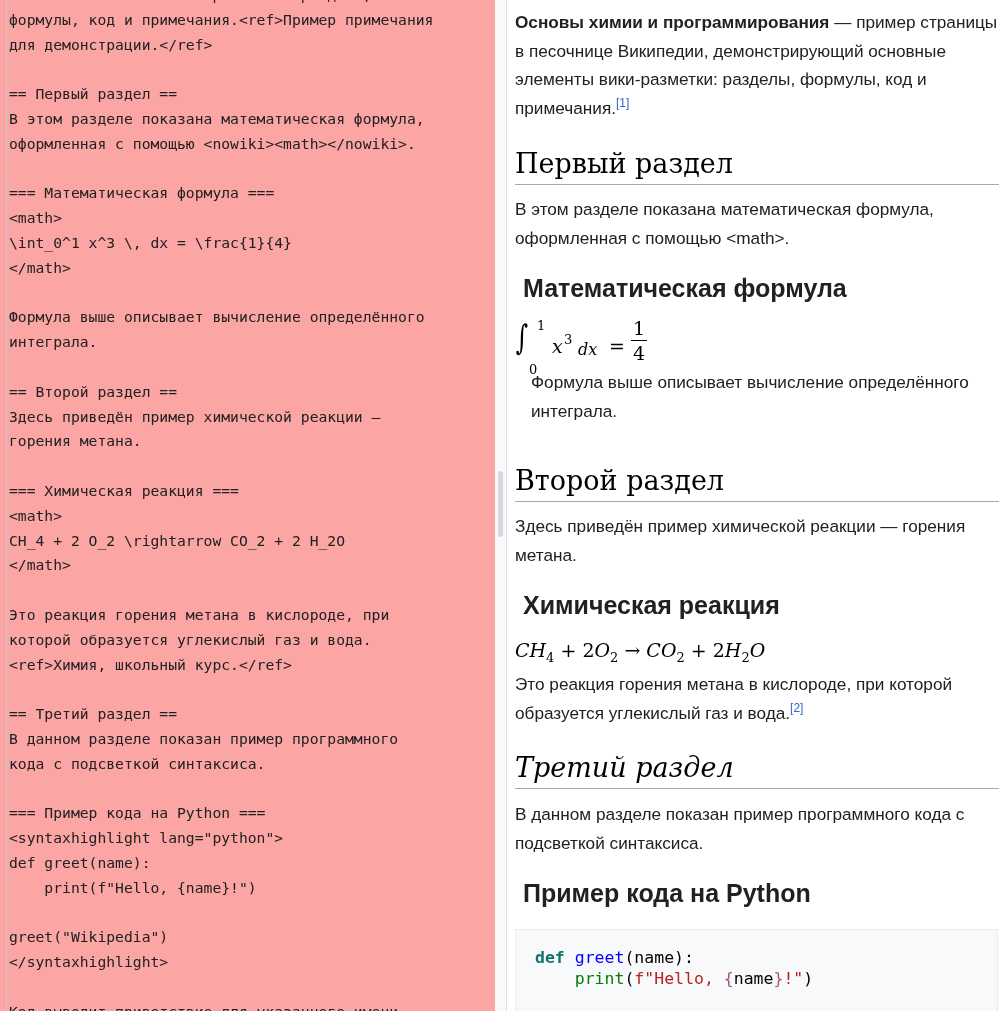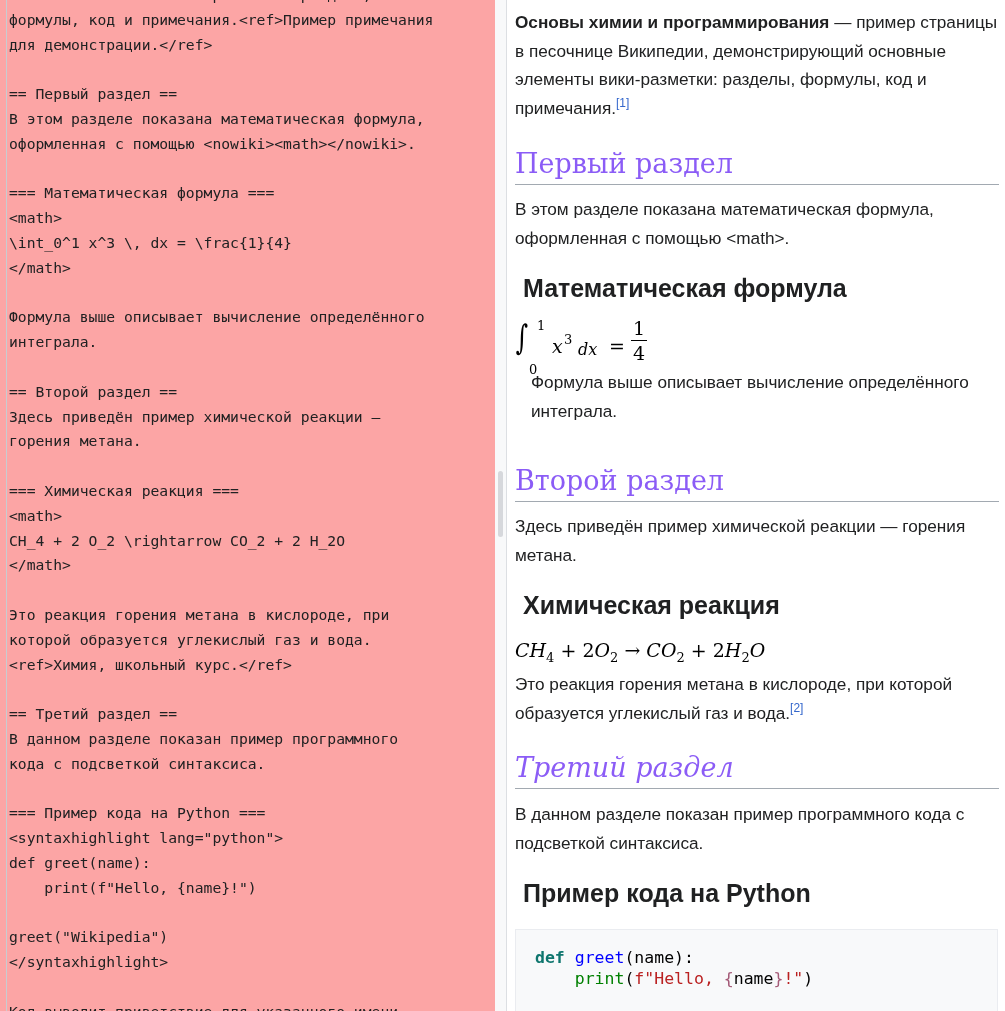--- a/index.html
+++ b/index.html
@@ -36,21 +36,21 @@
     position: absolute; left: 8px; top: 0; width: 484px;
     font-family: "Liberation Sans", sans-serif; font-size: 17.2px; line-height: 28.5px; color: #202122;
   }
   .p { margin: 0; }
   .intro { position: absolute; top: 8px; left: 0; width: 484px; }
   .intro b { font-weight: bold; }
   sup.ref { font-size: 12px; color: #3366cc; vertical-align: 7px; line-height: 0; }
 
   .h2 {
     position: absolute; left: 0; width: 484px;
-    font-family: "DejaVu Serif", serif; font-size: 27px; line-height: 36px; color: #8b5cf6;
+    font-family: "DejaVu Serif", serif; font-size: 27px; line-height: 36px; color: #000000;
     border-bottom: 1px solid #a2a9b1; padding-bottom: 2px;
   }
   .h3 {
     position: absolute; left: 8px; width: 484px;
     font-family: "Liberation Sans", sans-serif; font-weight: bold; font-size: 25px; line-height: 26px; color: #202122;
   }
   .para { position: absolute; left: 0; width: 484px; }
 
   .math {
     position: absolute; left: 0; font-family: "DejaVu Serif", serif; color: #000;

